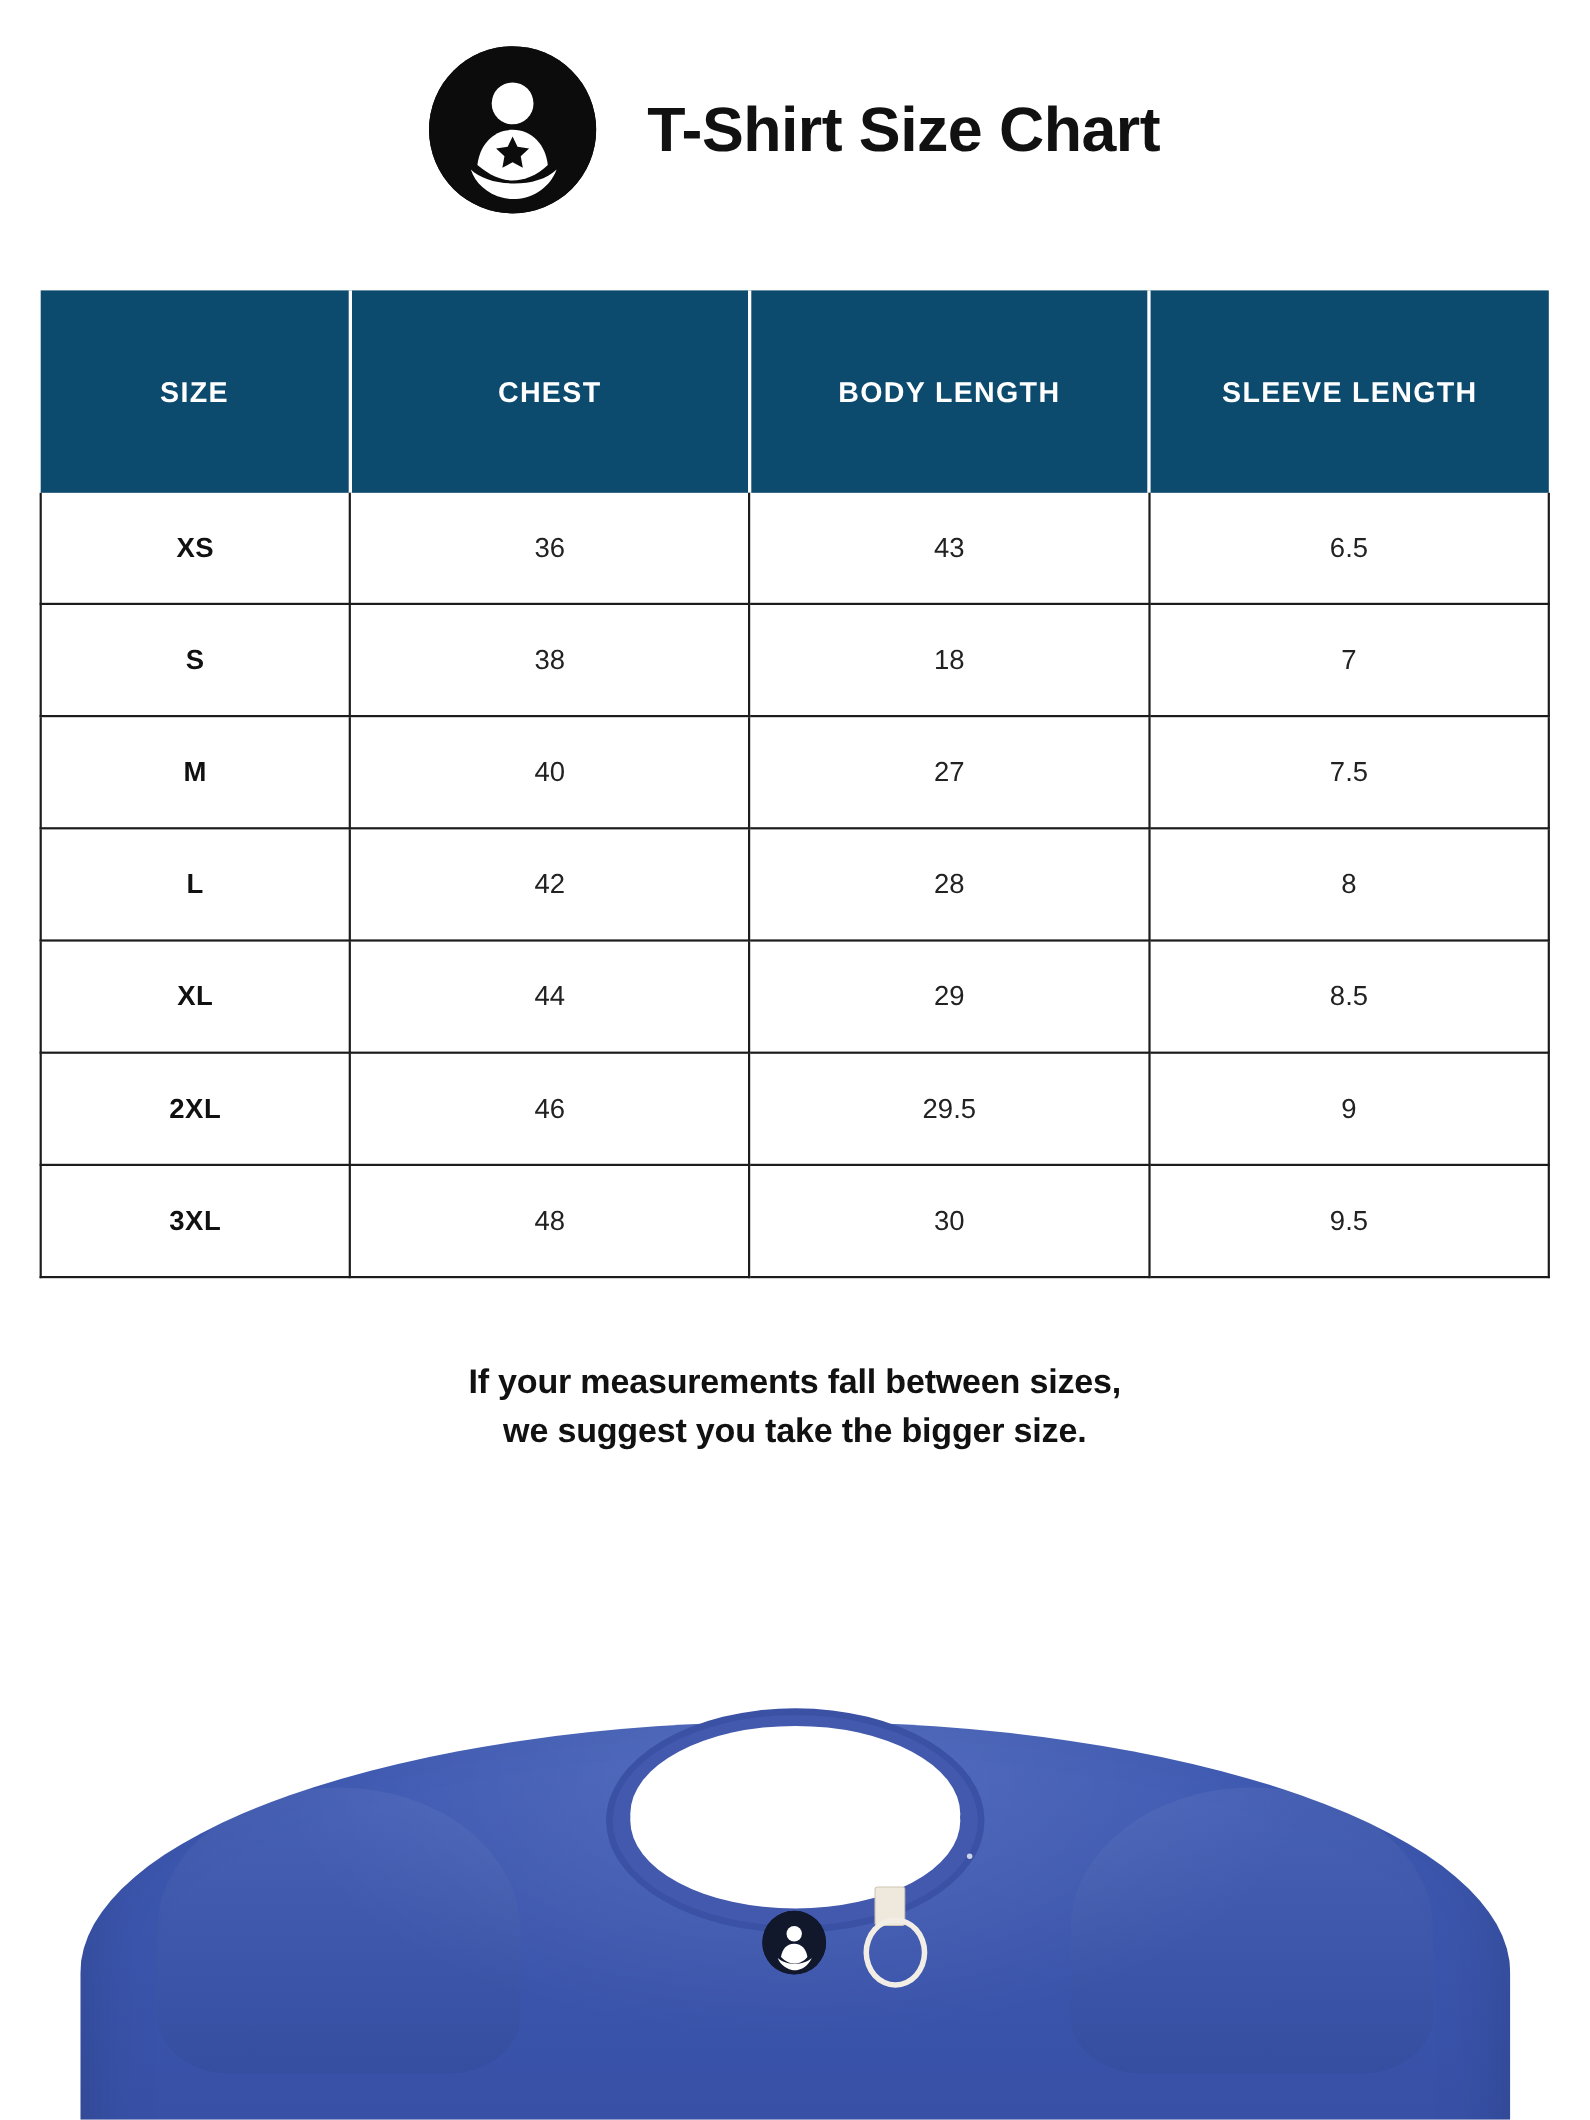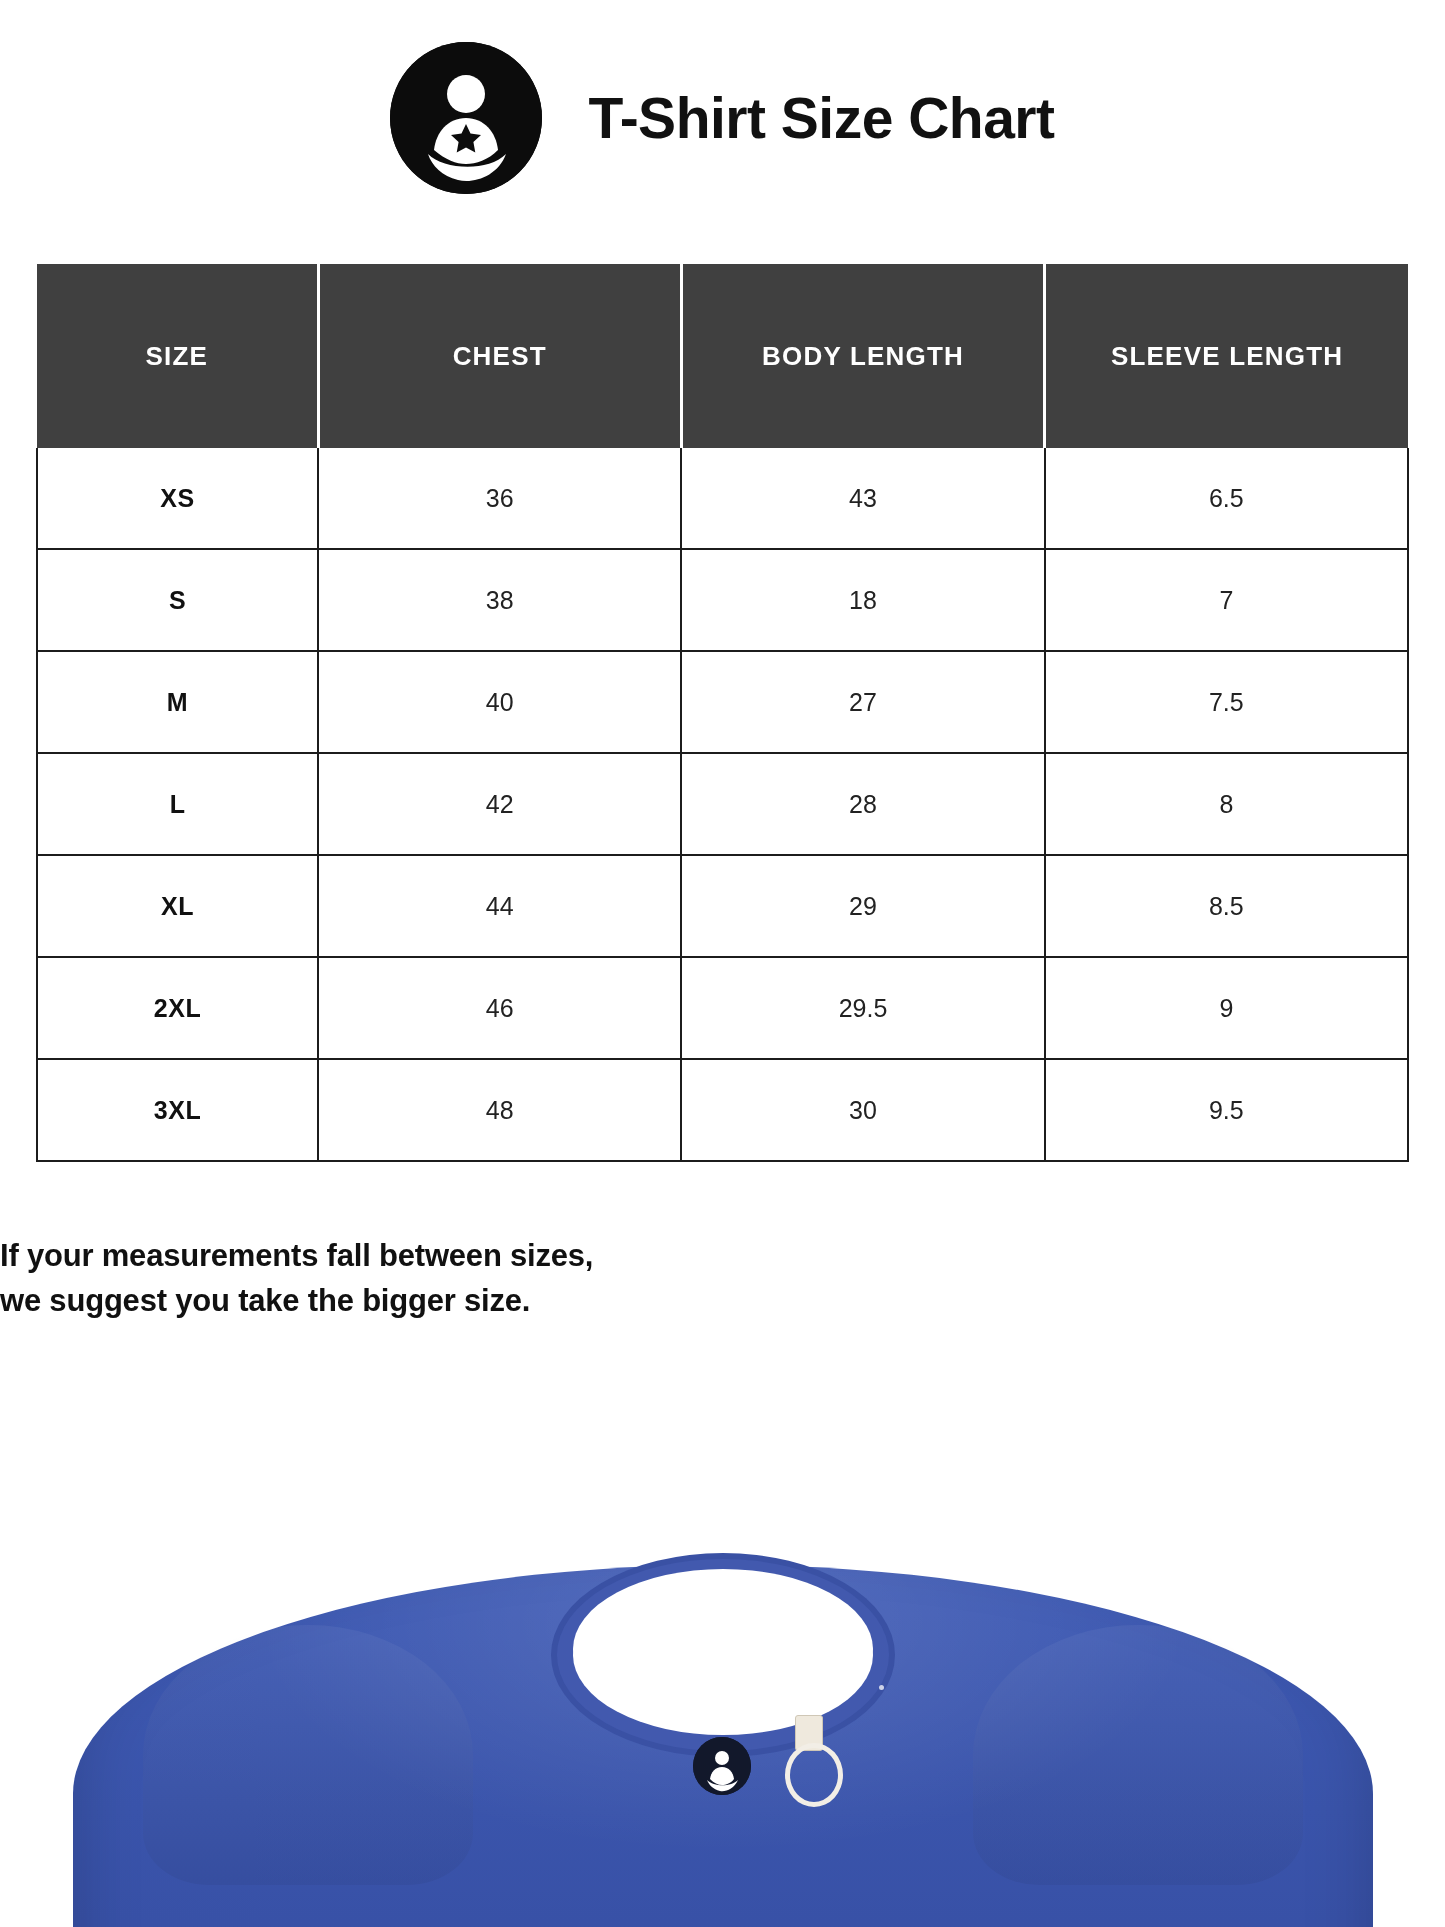--- a/index.html
+++ b/index.html
@@ -45,21 +45,21 @@
   
   .table-wrap {
     margin: 70px 36px 0 36px;
   }
   table.size-table {
     width: 100%;
     border-collapse: collapse;
     table-layout: fixed;
   }
   table.size-table th {
-    background: #404040;
+    background: #0c4a6e;
     color: #ffffff;
     font-size: 26px;
     font-weight: 700;
     letter-spacing: 1.2px;
     padding: 22px 6px;
     height: 140px;
     vertical-align: middle;
     border-right: 3px solid #ffffff;
     line-height: 1.25;
   }
@@ -82,20 +82,21 @@
   table.size-table tbody tr:first-child td { border-top: none; }
 
   col.c1 { width: 20.5%; }
   col.c2 { width: 26.5%; }
   col.c3 { width: 26.5%; }
   col.c4 { width: 26.5%; }
 
   
   .note {
     margin-top: 72px;
+    text-align: center;
     font-size: 31px;
     font-weight: 700;
     line-height: 1.45;
     color: #111111;
     letter-spacing: -0.2px;
   }
 
   
   .photo {
     position: absolute;

